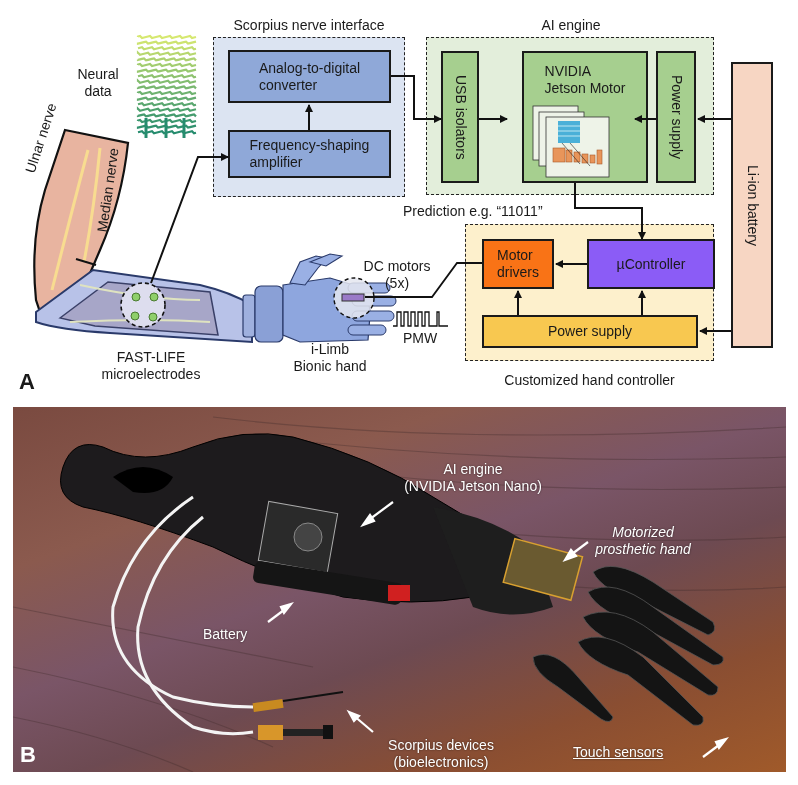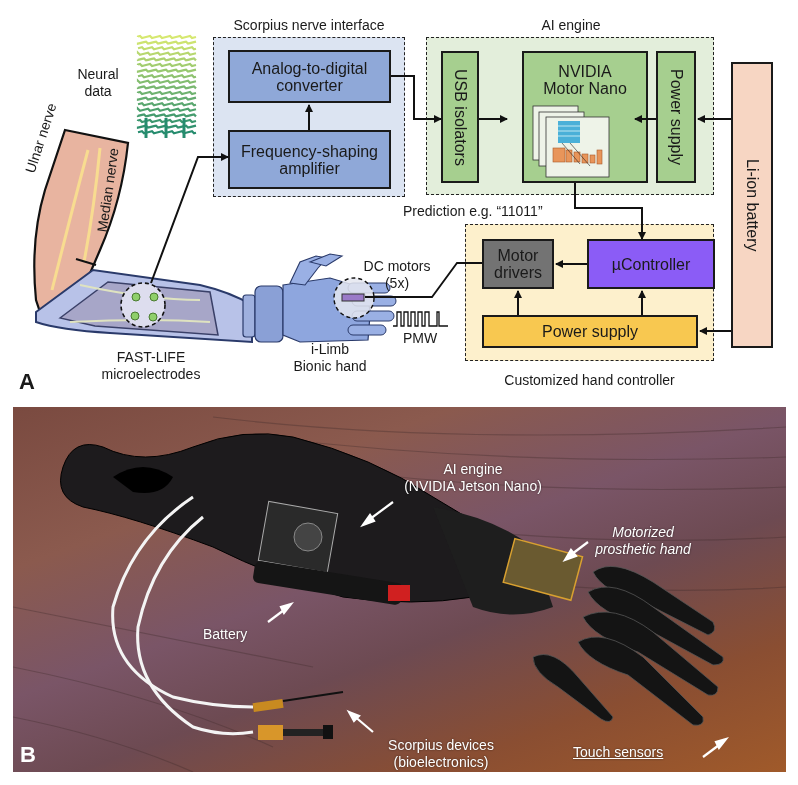--- a/index.html
+++ b/index.html
@@ -1,20 +1,20 @@
 <!DOCTYPE html>
 <html><head>
 <meta charset="utf-8">
 <style>
   html, body { margin: 0; padding: 0; background: #ffffff; }
   body { width: 798px; height: 785px; position: relative; overflow: hidden;
          font-family: "Liberation Sans", sans-serif; color: #1a1a1a; }
   .lbl { position: absolute; font-size: 14px; line-height: 17px; text-align: center; white-space: nowrap; color: #1a1a1a; }
   .group { position: absolute; border: 1.6px dashed #222; box-sizing: border-box; }
-  .box { position: absolute; border: 2px solid #1a1a1a; box-sizing: border-box; display: flex; align-items: center; justify-content: center; text-align: center; font-size: 16px; line-height: 17px; }
+  .box { position: absolute; border: 2px solid #1a1a1a; box-sizing: border-box; display: flex; align-items: center; justify-content: center; font-size: 14px; line-height: 17px; }
   .vtext { writing-mode: vertical-rl; }
   .panel-letter { position: absolute; font-weight: bold; font-size: 22px; }
   svg { position: absolute; left: 0; top: 0; overflow: visible; }
   .photo { position: absolute; left: 13px; top: 407px; width: 773px; height: 365px; overflow: hidden;
            background: linear-gradient(160deg, #7a4a40 0%, #8b5a4e 25%, #7a5567 45%, #6d4a52 60%, #8a4e32 80%, #a05a2a 100%); }
   .photo-lbl { position: absolute; color: #ffffff; font-size: 14px; line-height: 17px; text-align: center; white-space: nowrap; text-shadow: 0 0 2px rgba(0,0,0,0.6); }
 </style>
 </head>
 <body>
 
@@ -50,50 +50,50 @@
     </svg>
 
   <div class="lbl" style="left:213px; top:17px; width:192px;">Scorpius nerve interface</div>
   <div class="group" style="left:213px; top:37px; width:192px; height:160px; background:#dce4f2;"></div>
   <div class="box" style="left:228px; top:50px; width:163px; height:53px; background:#8fa8d8;">
     <div>
         <div>Analog-to-digital</div>
         <div>converter</div>
       </div>
   </div>
-  <div class="box" style="left:228px; top:130px; width:163px; height:59px; background:#8fa8d8;">
+  <div class="box" style="left:228px; top:130px; width:163px; height:48px; background:#8fa8d8;">
     <div>
         <div>Frequency-shaping</div>
         <div>amplifier</div>
       </div>
   </div>
 
   <div class="lbl" style="left:427px; top:17px; width:288px;">AI engine</div>
   <div class="group" style="left:426px; top:37px; width:288px; height:158px; background:#e3eedb;"></div>
   <div class="box" style="left:441px; top:51px; width:38px; height:132px; background:#a6cf8f;">
     <span class="vtext">USB isolators</span>
   </div>
   <div class="box" style="left:507px; top:51px; width:126px; height:132px; background:#a6cf8f; align-items:flex-start; padding-top:10px;margin-left:15px;">
     <div>
         <div>NVIDIA</div>
-        <div>Motor Nano</div>
+        <div>Jetson Motor</div>
       </div>
   </div>
   <div class="box" style="left:656px; top:51px; width:40px; height:132px; background:#a6cf8f;">
     <span class="vtext">Power supply</span>
   </div>
 
   <div class="box" style="left:731px; top:62px; width:42px; height:286px; background:#f7d6c3;">
     <span class="vtext">Li-ion battery</span>
   </div>
 
   <div class="lbl" style="left:403px; top:203px;">Prediction e.g. “11011”</div>
 
   <div class="group" style="left:465px; top:224px; width:249px; height:137px; background:#fdf0cc;"></div>
-  <div class="box" style="left:482px; top:239px; width:72px; height:50px; background:#737373;">
+  <div class="box" style="left:482px; top:239px; width:72px; height:50px; background:#f97316;">
     <div>
         <div>Motor</div>
         <div>drivers</div>
       </div>
   </div>
   <div class="box" style="left:587px; top:239px; width:128px; height:50px; background:#8b5cf6;">
     <span>µController</span>
   </div>
   <div class="box" style="left:482px; top:315px; width:216px; height:33px; background:#f8c850;">
     <span>Power supply</span>

